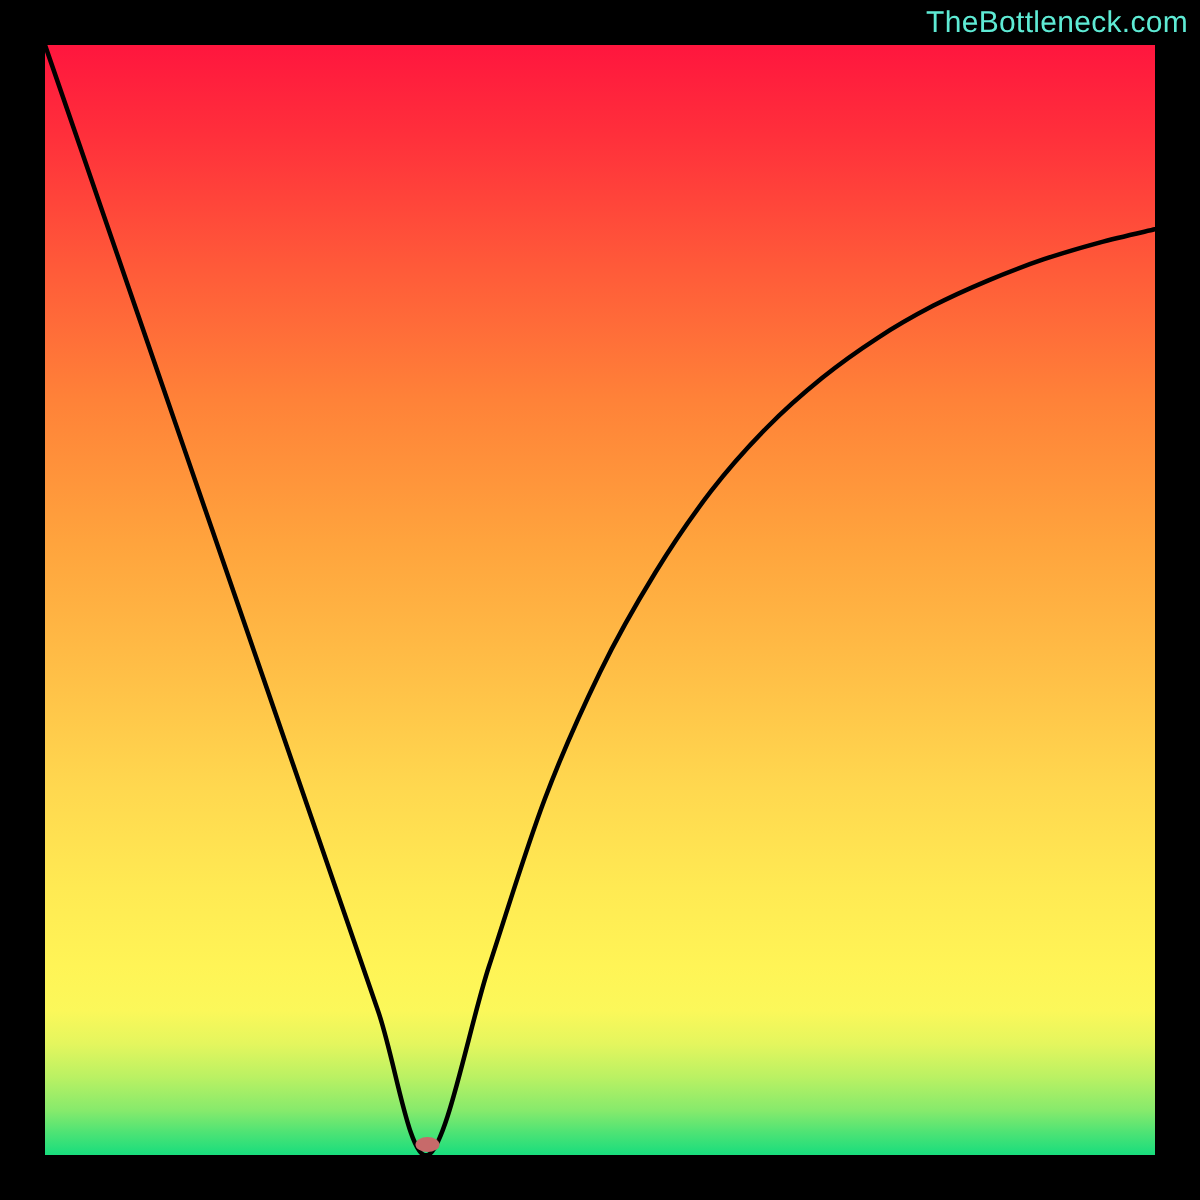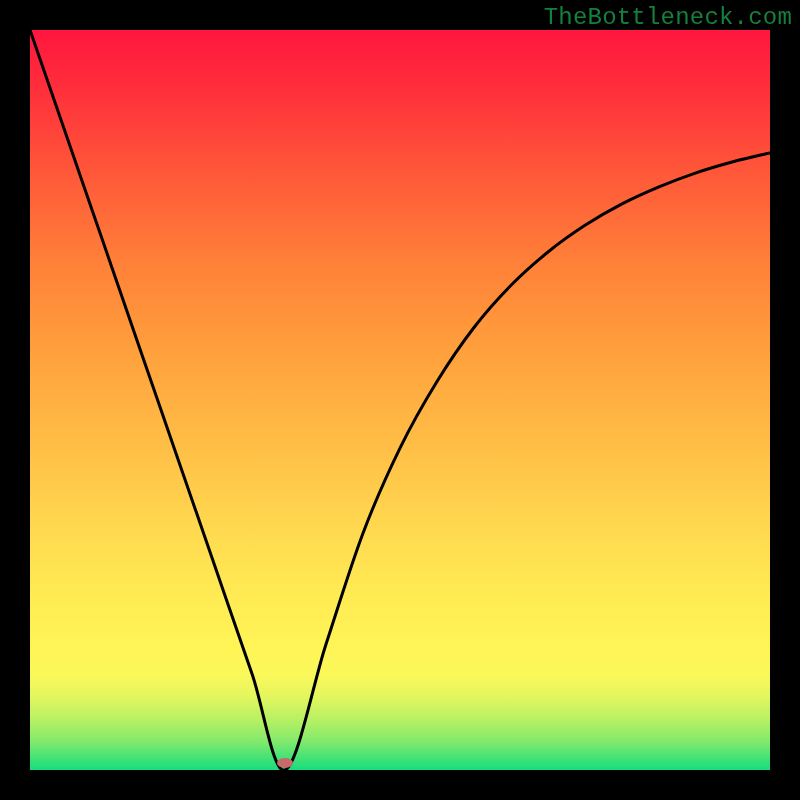--- a/index.html
+++ b/index.html
@@ -45,23 +45,23 @@
       #baf163 93%,
       #86ea6c 96%,
       #4de375 98%,
       #18dd7d 100%
     );
   }
   .watermark {
     position: absolute;
     top: 4px;
     right: 8px;
-    font-family: Liberation Mono, monospace;
-    font-size: 24px;
-    color: #15803d;
+    font-family: Liberation Sans, sans-serif;
+    font-size: 20px;
+    color: #5eead4;
     letter-spacing: 0.2px;
     user-select: none;
   }
   svg.curve {
     position: absolute;
     left: 0; top: 0;
     width: 740px;
     height: 740px;
   }
   .marker {

